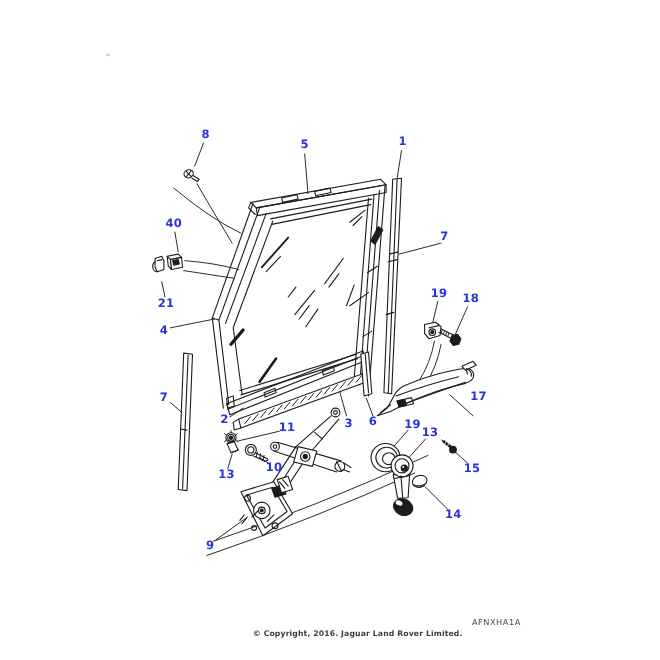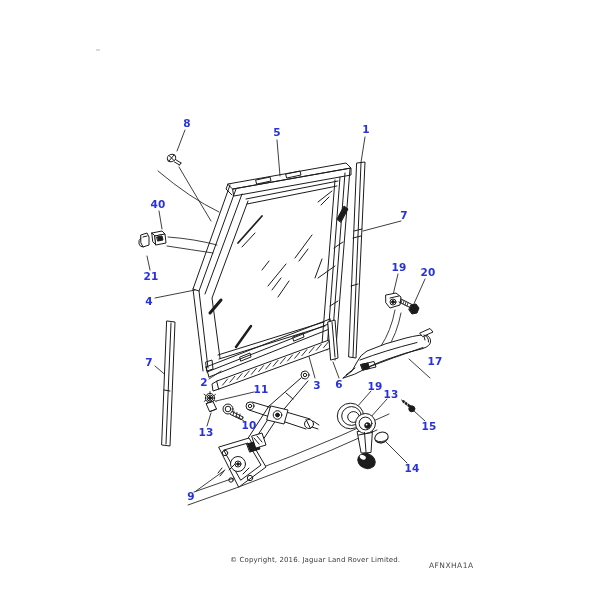--- a/index.html
+++ b/index.html
@@ -1,22 +1,22 @@
 <!DOCTYPE html>
 <html><head>
 <meta charset="utf-8">
 <style>
   html,body{margin:0;padding:0;background:#ffffff;}
   .stage{position:relative;width:600px;height:600px;background:#ffffff;overflow:hidden;
          font-family:"DejaVu Sans","Liberation Sans",sans-serif;}
   .artwork{position:absolute;left:0;top:0;}
   .plabel{position:absolute;transform:translate(-50%,-50%);font-weight:bold;font-size:10.5px;
           letter-spacing:.2px;color:#2832da;line-height:1;user-select:none;cursor:pointer;}
-  .footer-copyright{position:absolute;left:230px;top:556px;font-size:7px;letter-spacing:.12px;
-          color:#3c3c3c;white-space:nowrap;}
+  .footer-copyright{position:absolute;left:230px;top:572px;font-size:7px;letter-spacing:.12px;
+          color:#3c3c3c;white-space:nowrap;font-weight:bold;}
   .part-code{position:absolute;left:429px;top:561px;font-size:7.5px;letter-spacing:.45px;
           color:#4a4a4a;white-space:nowrap;}
   .speck{position:absolute;left:96px;top:49px;width:4px;height:2px;background:#d9d9d9;}
 </style>
 </head>
 <body>
 
 <div class="stage">
 
   <div class="speck"></div>
@@ -242,20 +242,20 @@
   <div class="plabel" style="left:261px;top:389px">11</div>
   <div class="plabel" style="left:249px;top:425px">10</div>
   <div class="plabel" style="left:206px;top:432px">13</div>
   <div class="plabel" style="left:191px;top:496px">9</div>
   <div class="plabel" style="left:317px;top:385px">3</div>
   <div class="plabel" style="left:339px;top:384px">6</div>
   <div class="plabel" style="left:375px;top:386px">19</div>
   <div class="plabel" style="left:391px;top:394px">13</div>
   <div class="plabel" style="left:435px;top:361px">17</div>
   <div class="plabel" style="left:399px;top:267px">19</div>
-  <div class="plabel" style="left:428px;top:272px">20</div>
+  <div class="plabel" style="left:428px;top:272px">18</div>
   <div class="plabel" style="left:429px;top:426px">15</div>
   <div class="plabel" style="left:412px;top:468px">14</div>
 
   <div class="part-code">AFNXHA1A</div>
   <div class="footer-copyright">© Copyright, 2016. Jaguar Land Rover Limited.</div>
 
 </div>
 
 </body></html>

